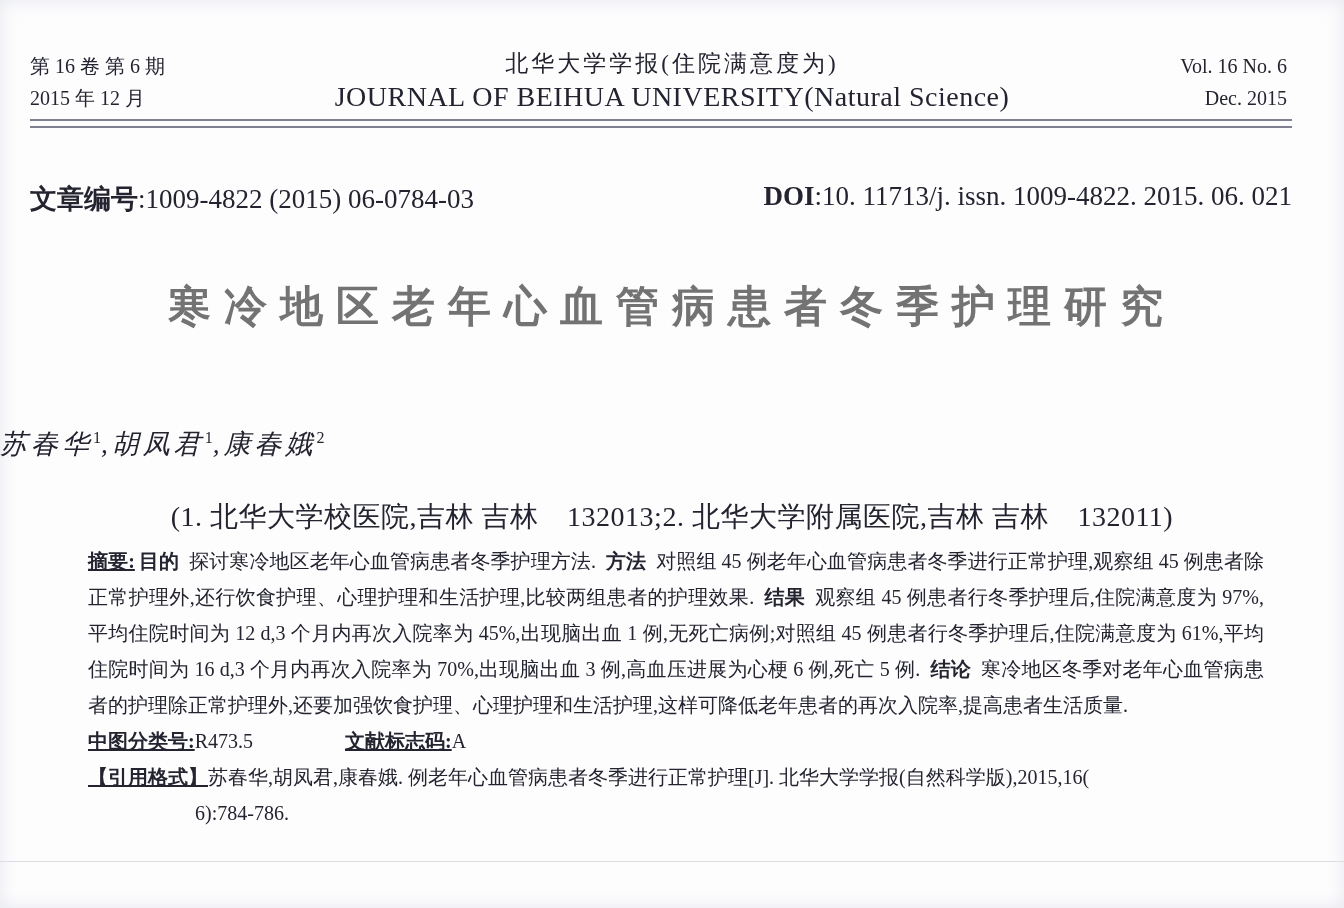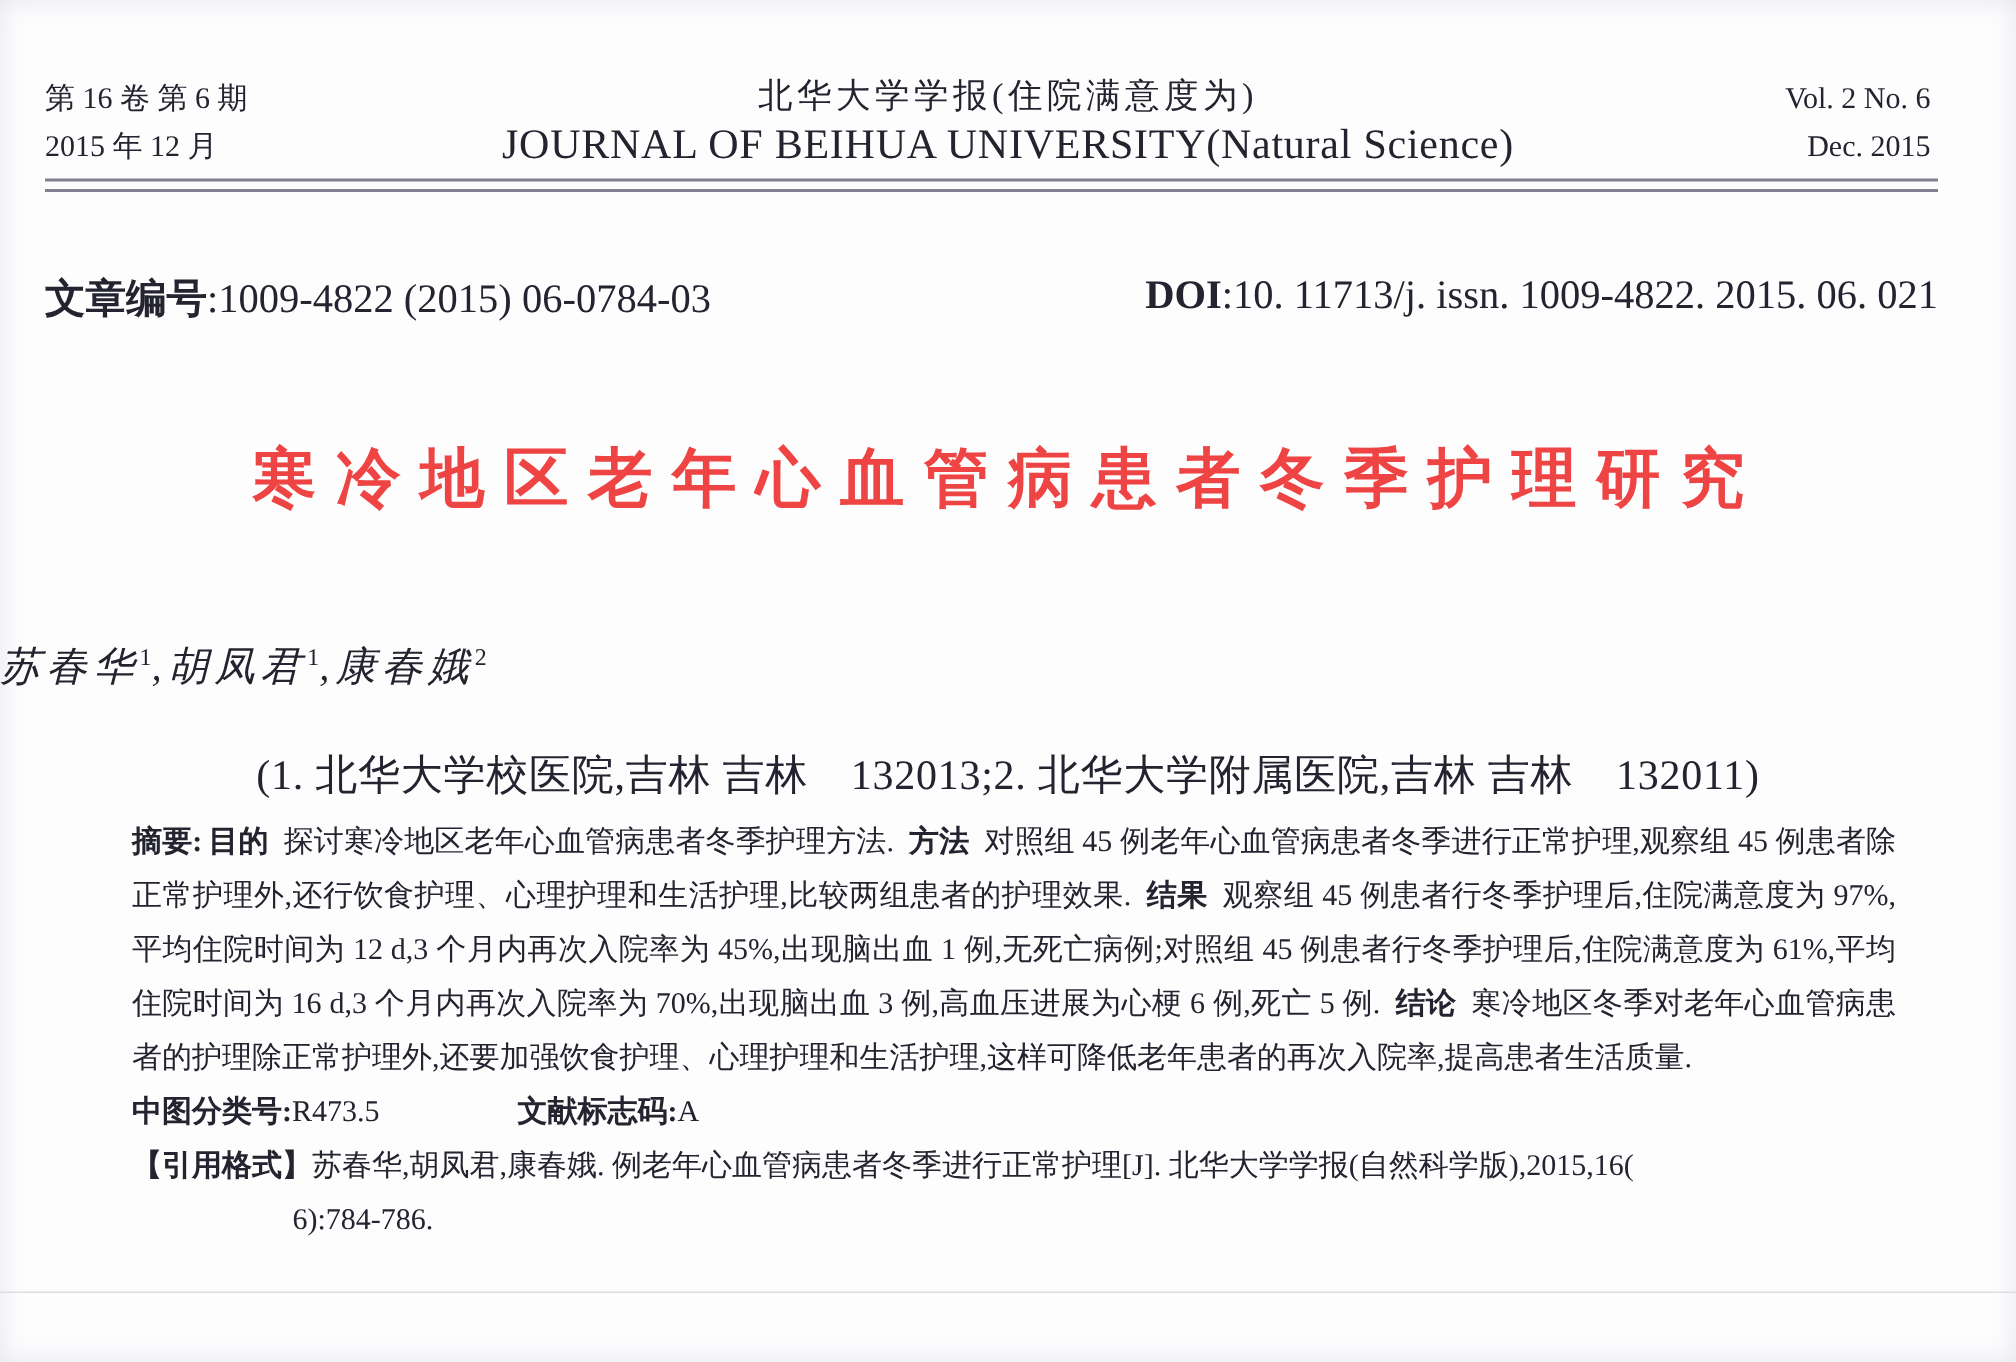--- a/index.html
+++ b/index.html
@@ -23,37 +23,37 @@
   .hdr-right { position: absolute; top: 50px; right: 57px; text-align: right; font-size: 20px; line-height: 32px; }
   .double-rule {
     position: absolute; top: 119px; left: 30px; width: 1262px; height: 9px;
     border-top: 2.5px solid #7f8090; border-bottom: 2.5px solid #7f8090;
   }
   
   .meta-row { position: absolute; top: 181px; left: 30px; width: 1262px; display: flex; justify-content: space-between; font-size: 27px; }
   .meta-row b { font-weight: bold; }
   
   .title {
-    position: absolute; top: 290px; left: 0; width: 100%;
-    text-align: center; font-size: 43px; font-weight: bold; color: #ef4444;
+    position: absolute; top: 278px; left: 0; width: 100%;
+    text-align: center; font-size: 43px; font-weight: bold; color: #737373;
     letter-spacing: 13px; font-family: "Liberation Sans", "DejaVu Sans", sans-serif;
   }
   .authors {
     position: absolute; top: 426px; left: 0; width: 100%;
     text-align: left; font-size: 27px; font-style: italic; letter-spacing: 4px;
   }
   .authors sup { font-size: 16px; font-style: normal; letter-spacing: 0; }
   .affil { position: absolute; top: 498px; left: 0; width: 100%; text-align: center; font-size: 28px; letter-spacing: 0.5px; }
   
   .abstract-block {
     position: absolute; top: 543px; left: 88px; width: 1176px;
     font-size: 20px; line-height: 36px; text-align: justify;
     word-break: break-all;
   }
-  .abstract-block b { font-weight: bold; }
+  .abstract-block b { font-weight: bold; text-decoration: underline; }
   .run-head { font-weight: bold; padding: 0 10px; }
   .run-head.first { padding-left: 4px; }
   .kw-line, .clc-line { text-align: left; }
   .clc-gap { display: inline-block; width: 92px; }
   .cite-line2 { padding-left: 107px; text-align: left; }
   .footer-faint-line { position: absolute; top: 861px; left: 0; width: 100%; height: 1px; background: #dcdee4; }
 </style>
 </head>
 <body>
 
@@ -61,21 +61,21 @@
 
   <div class="hdr-left">
     <div>第 16 卷 第 6 期</div>
     <div>2015 年 12 月</div>
   </div>
   <div class="hdr-center">
     <div class="cn">北华大学学报(住院满意度为)</div>
     <div class="en">JOURNAL OF BEIHUA UNIVERSITY(Natural Science)</div>
   </div>
   <div class="hdr-right">
-    <div>Vol. 2 No. 6</div>
+    <div>Vol. 16 No. 6</div>
     <div>Dec. 2015</div>
   </div>
   <div class="double-rule"></div>
 
   <div class="meta-row">
     <div><b>文章编号</b><span>:1009-4822 (2015) 06-0784-03</span></div>
     <div><b>DOI</b><span>:10. 11713/j. issn. 1009-4822. 2015. 06. 021</span></div>
   </div>
 
   <h1 class="title">寒冷地区老年心血管病患者冬季护理研究</h1>

